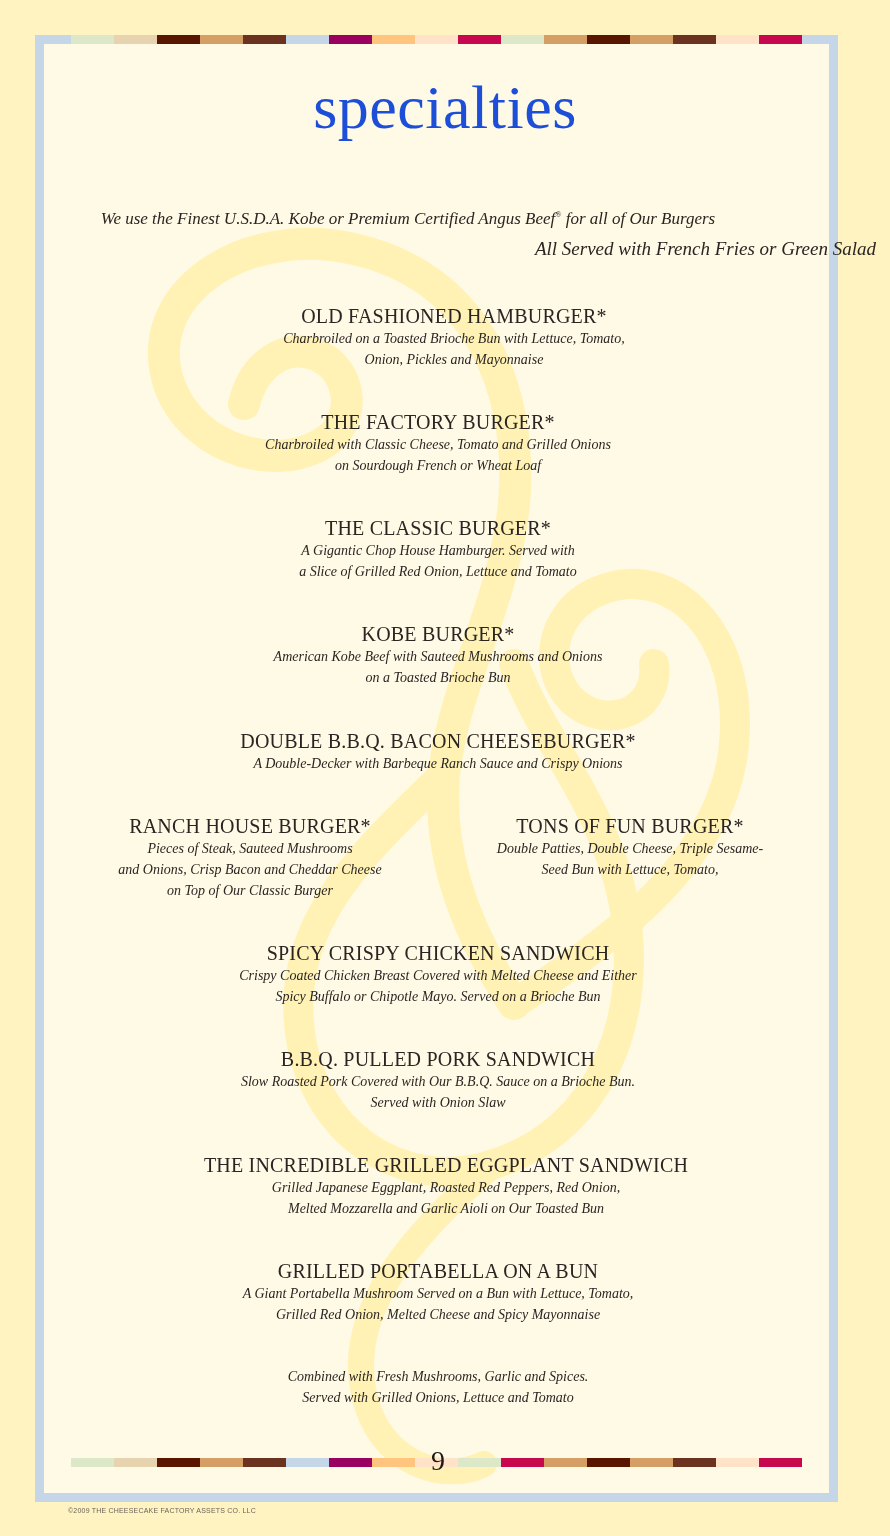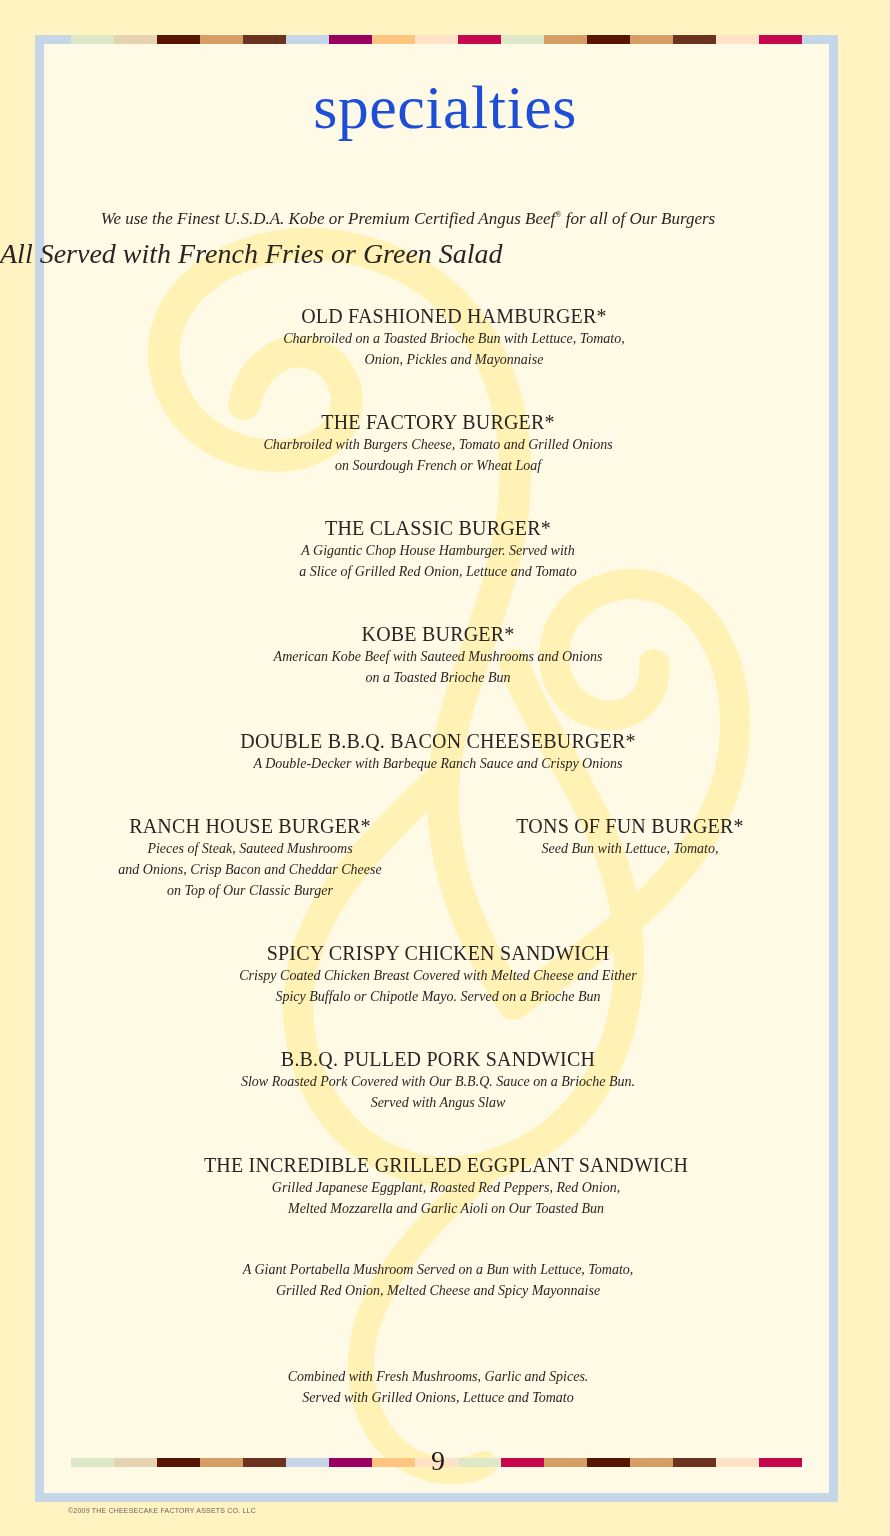--- a/index.html
+++ b/index.html
@@ -29,22 +29,22 @@
     position:absolute; left:0; width:890px; top:72px; text-align:center;
     font-size:62px; color:#1d4ed8; letter-spacing:0.5px;
     font-family:"Liberation Serif",serif;
   }
   .intro1 {
     position:absolute; left:0; width:816px; top:209px; text-align:center;
     font-style:italic; font-size:17px;
   }
   .intro1 sup { font-size:8px; }
   .intro2 {
-    position:absolute; left:0; width:876px; top:238px; text-align:left;
-    font-style:italic; font-size:28px;
+    position:absolute; left:0; width:876px; top:238px; text-align:right;
+    font-style:italic; font-size:19px;
   }
   .item { position:absolute; text-align:center; }
   .item .name { font-size:20px; line-height:24px; letter-spacing:0.2px; }
   .item .desc { font-style:italic; font-size:14px; line-height:21px; }
   .page-num {
     position:absolute; left:428px; top:1445px; width:20px; text-align:center;
     font-size:28px; line-height:32px; color:#1e1a18;
     background:transparent;
   }
   .copyright {
@@ -118,21 +118,21 @@
 <div class="intro1"><span>We use the Finest U.S.D.A. Kobe or Premium Certified Angus Beef</span><sup>®</sup><span> for all of Our Burgers</span></div>
 <div class="intro2">All Served with French Fries or Green Salad</div>
 
 <div class="item" style="left:0;width:876px;top:304px;padding-left:16px;">
   <div class="name">OLD FASHIONED HAMBURGER*</div>
   <div class="desc">Charbroiled on a Toasted Brioche Bun with Lettuce, Tomato,</div>
   <div class="desc">Onion, Pickles and Mayonnaise</div>
 </div>
 <div class="item" style="left:0;width:876px;top:410px;">
   <div class="name">THE FACTORY BURGER*</div>
-  <div class="desc">Charbroiled with Burgers Cheese, Tomato and Grilled Onions</div>
+  <div class="desc">Charbroiled with Classic Cheese, Tomato and Grilled Onions</div>
   <div class="desc">on Sourdough French or Wheat Loaf</div>
 </div>
 <div class="item" style="left:0;width:876px;top:516px;">
   <div class="name">THE CLASSIC BURGER*</div>
   <div class="desc">A Gigantic Chop House Hamburger. Served with</div>
   <div class="desc">a Slice of Grilled Red Onion, Lettuce and Tomato</div>
 </div>
 <div class="item" style="left:0;width:876px;top:622px;">
   <div class="name">KOBE BURGER*</div>
   <div class="desc">American Kobe Beef with Sauteed Mushrooms and Onions</div>
@@ -143,38 +143,40 @@
   <div class="desc">A Double-Decker with Barbeque Ranch Sauce and Crispy Onions</div>
 </div>
 <div class="item" style="left:55px;width:390px;top:814px;">
   <div class="name">RANCH HOUSE BURGER*</div>
   <div class="desc">Pieces of Steak, Sauteed Mushrooms</div>
   <div class="desc">and Onions, Crisp Bacon and Cheddar Cheese</div>
   <div class="desc">on Top of Our Classic Burger</div>
 </div>
 <div class="item" style="left:440px;width:380px;top:814px;">
   <div class="name">TONS OF FUN BURGER*</div>
+  <div class="desc">Double Patties, Double Cheese, Triple Sesame-</div>
   <div class="desc">Seed Bun with Lettuce, Tomato,</div>
 </div>
 <div class="item" style="left:0;width:876px;top:941px;">
   <div class="name">SPICY CRISPY CHICKEN SANDWICH</div>
   <div class="desc">Crispy Coated Chicken Breast Covered with Melted Cheese and Either</div>
   <div class="desc">Spicy Buffalo or Chipotle Mayo. Served on a Brioche Bun</div>
 </div>
 <div class="item" style="left:0;width:876px;top:1047px;">
   <div class="name">B.B.Q. PULLED PORK SANDWICH</div>
   <div class="desc">Slow Roasted Pork Covered with Our B.B.Q. Sauce on a Brioche Bun.</div>
-  <div class="desc">Served with Angus Slaw</div>
+  <div class="desc">Served with Onion Slaw</div>
 </div>
 <div class="item" style="left:0;width:876px;top:1153px;margin-left:8px;">
   <div class="name">THE INCREDIBLE GRILLED EGGPLANT SANDWICH</div>
   <div class="desc">Grilled Japanese Eggplant, Roasted Red Peppers, Red Onion,</div>
   <div class="desc">Melted Mozzarella and Garlic Aioli on Our Toasted Bun</div>
 </div>
 <div class="item" style="left:0;width:876px;top:1259px;">
+  <div class="name">GRILLED PORTABELLA ON A BUN</div>
   <div class="desc">A Giant Portabella Mushroom Served on a Bun with Lettuce, Tomato,</div>
   <div class="desc">Grilled Red Onion, Melted Cheese and Spicy Mayonnaise</div>
 </div>
 <div class="item" style="left:0;width:876px;top:1366px;">
   <div class="desc">Combined with Fresh Mushrooms, Garlic and Spices.</div>
   <div class="desc">Served with Grilled Onions, Lettuce and Tomato</div>
 </div>
 
 <div class="page-num">9</div>
 <div class="copyright">©2009 THE CHEESECAKE FACTORY ASSETS CO. LLC</div>

